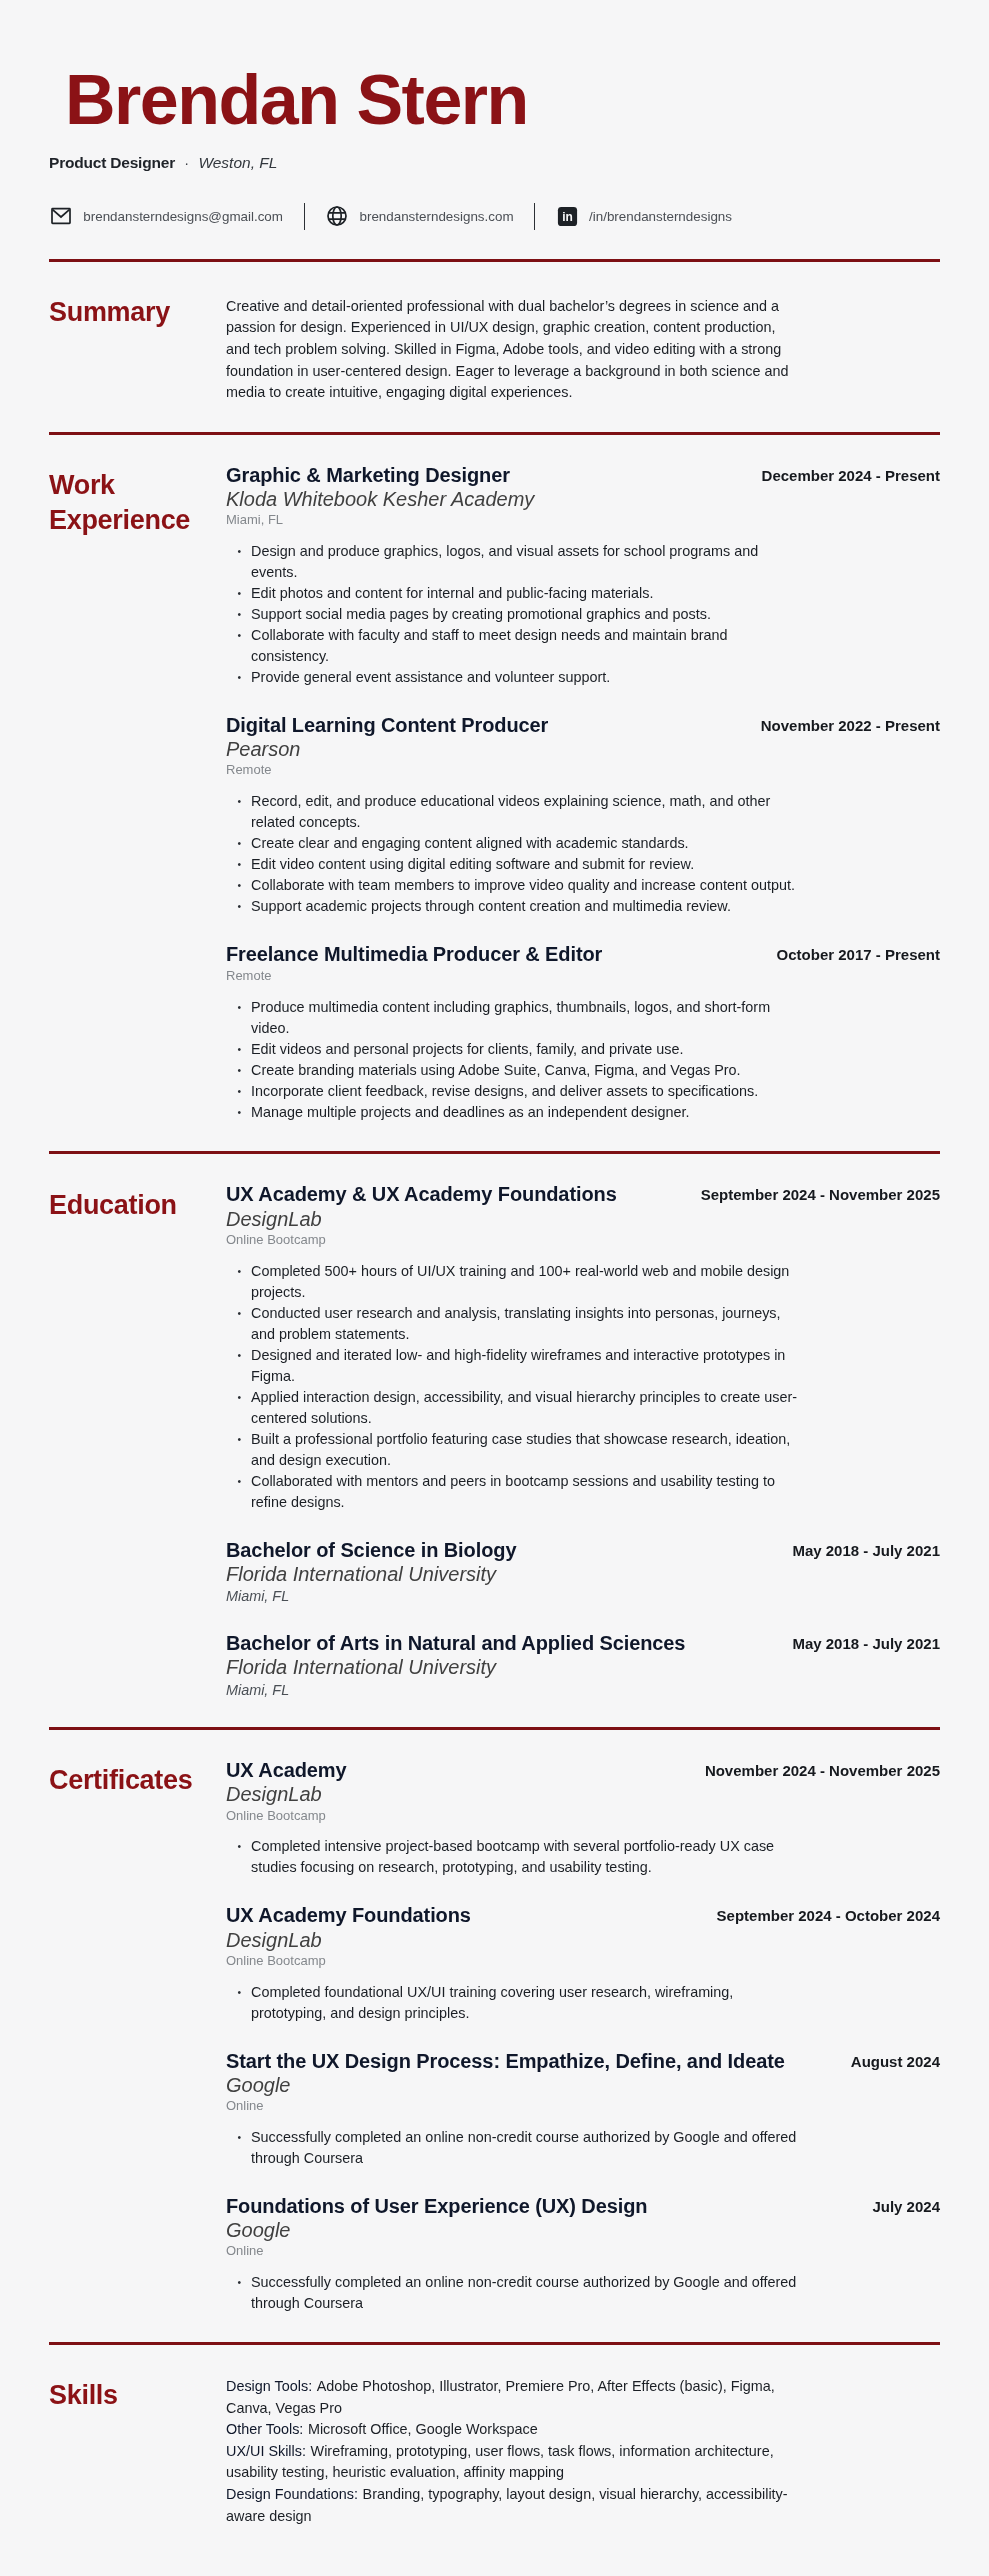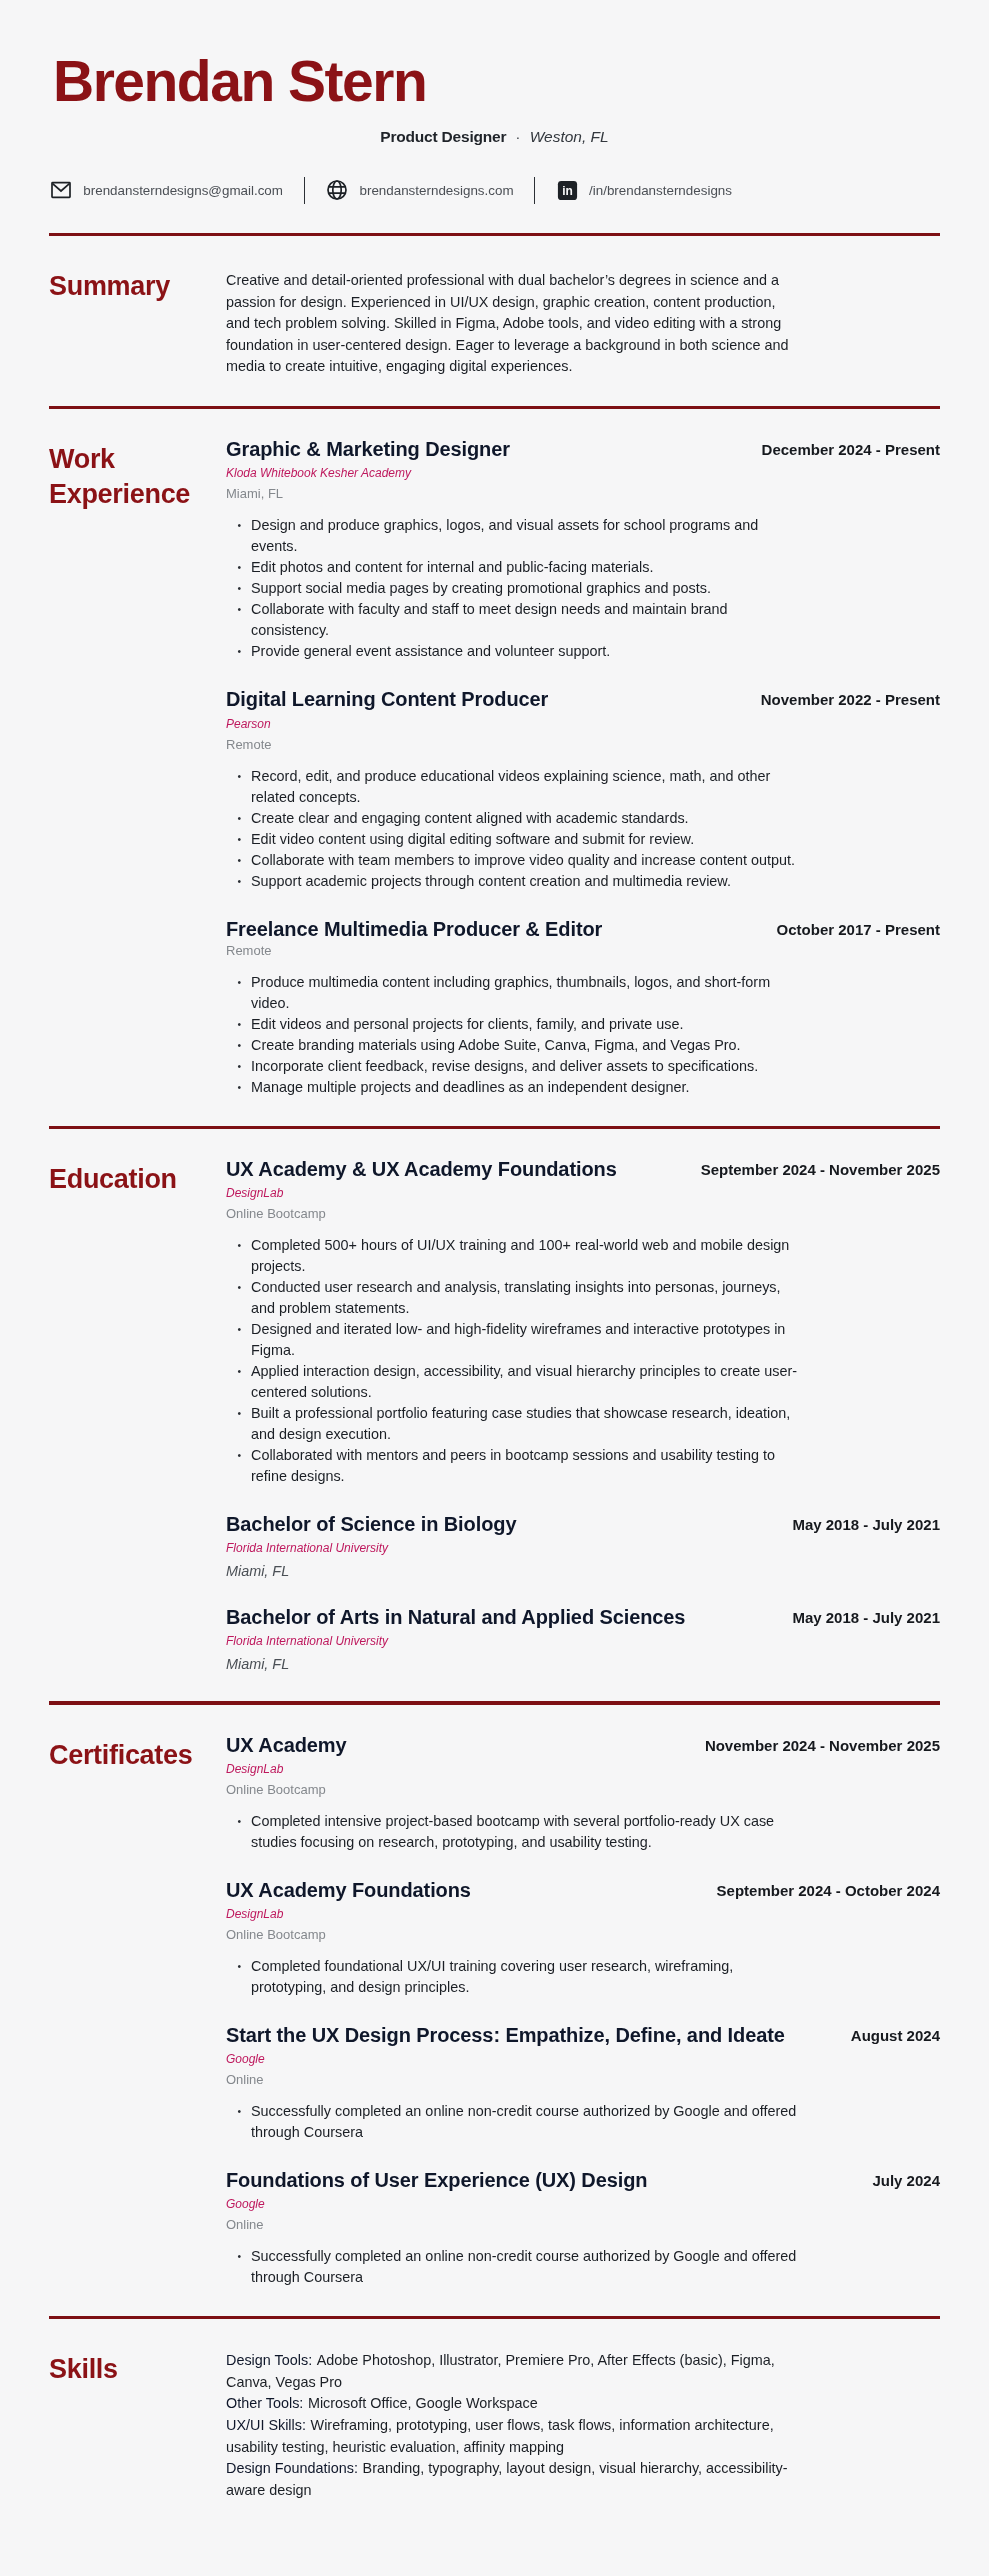--- a/index.html
+++ b/index.html
@@ -14,34 +14,33 @@
     width: 989px;
     min-height: 2750px;
     margin: 0 auto;
     padding: 47px 49px 57px 49px;
     background: #f6f6f7;
   }
 
   
   .header { padding-bottom: 29px; }
   .person-name {
-    margin: 4px;
-    font-size: 57px;
+    margin: 16px;
+    font-size: 70px;
     font-weight: 700;
     letter-spacing: -1.5px;
     line-height: 1.06;
     color: #8b1216;
   }
   .sub-row {
     margin-top: 16.5px;
     display: flex;
     align-items: baseline;
     gap: 9.3px;
     font-size: 15.5px;
-    justify-content: center;
   }
   .sub-role { font-weight: 700; color: #1f2329; letter-spacing: -0.2px; }
   .sub-dot { color: #3c4046; font-size: 14.4px; }
   .sub-loc { font-style: italic; color: #33383e; }
   .contact-row {
     margin-top: 31px;
     display: flex;
     align-items: center;
     font-size: 13.4px;
     color: #4b4f55;
@@ -107,24 +106,24 @@
   }
   .entry-dates {
     font-size: 15px;
     line-height: 19.6px;
     font-weight: 700;
     color: #16191e;
     white-space: nowrap;
   }
   .entry-org {
     margin-top: 4.6px;
-    font-size: 12px;
+    font-size: 20px;
     line-height: 18.5px;
     font-style: italic;
-    color: #be185d;
+    color: #404040;
   }
   .entry-loc {
     margin-top: 3.6px;
     font-size: 13px;
     line-height: 16.5px;
     color: #84888d;
   }
   .bullets {
     list-style: none;
     margin: 12.4px 0 0 0;

